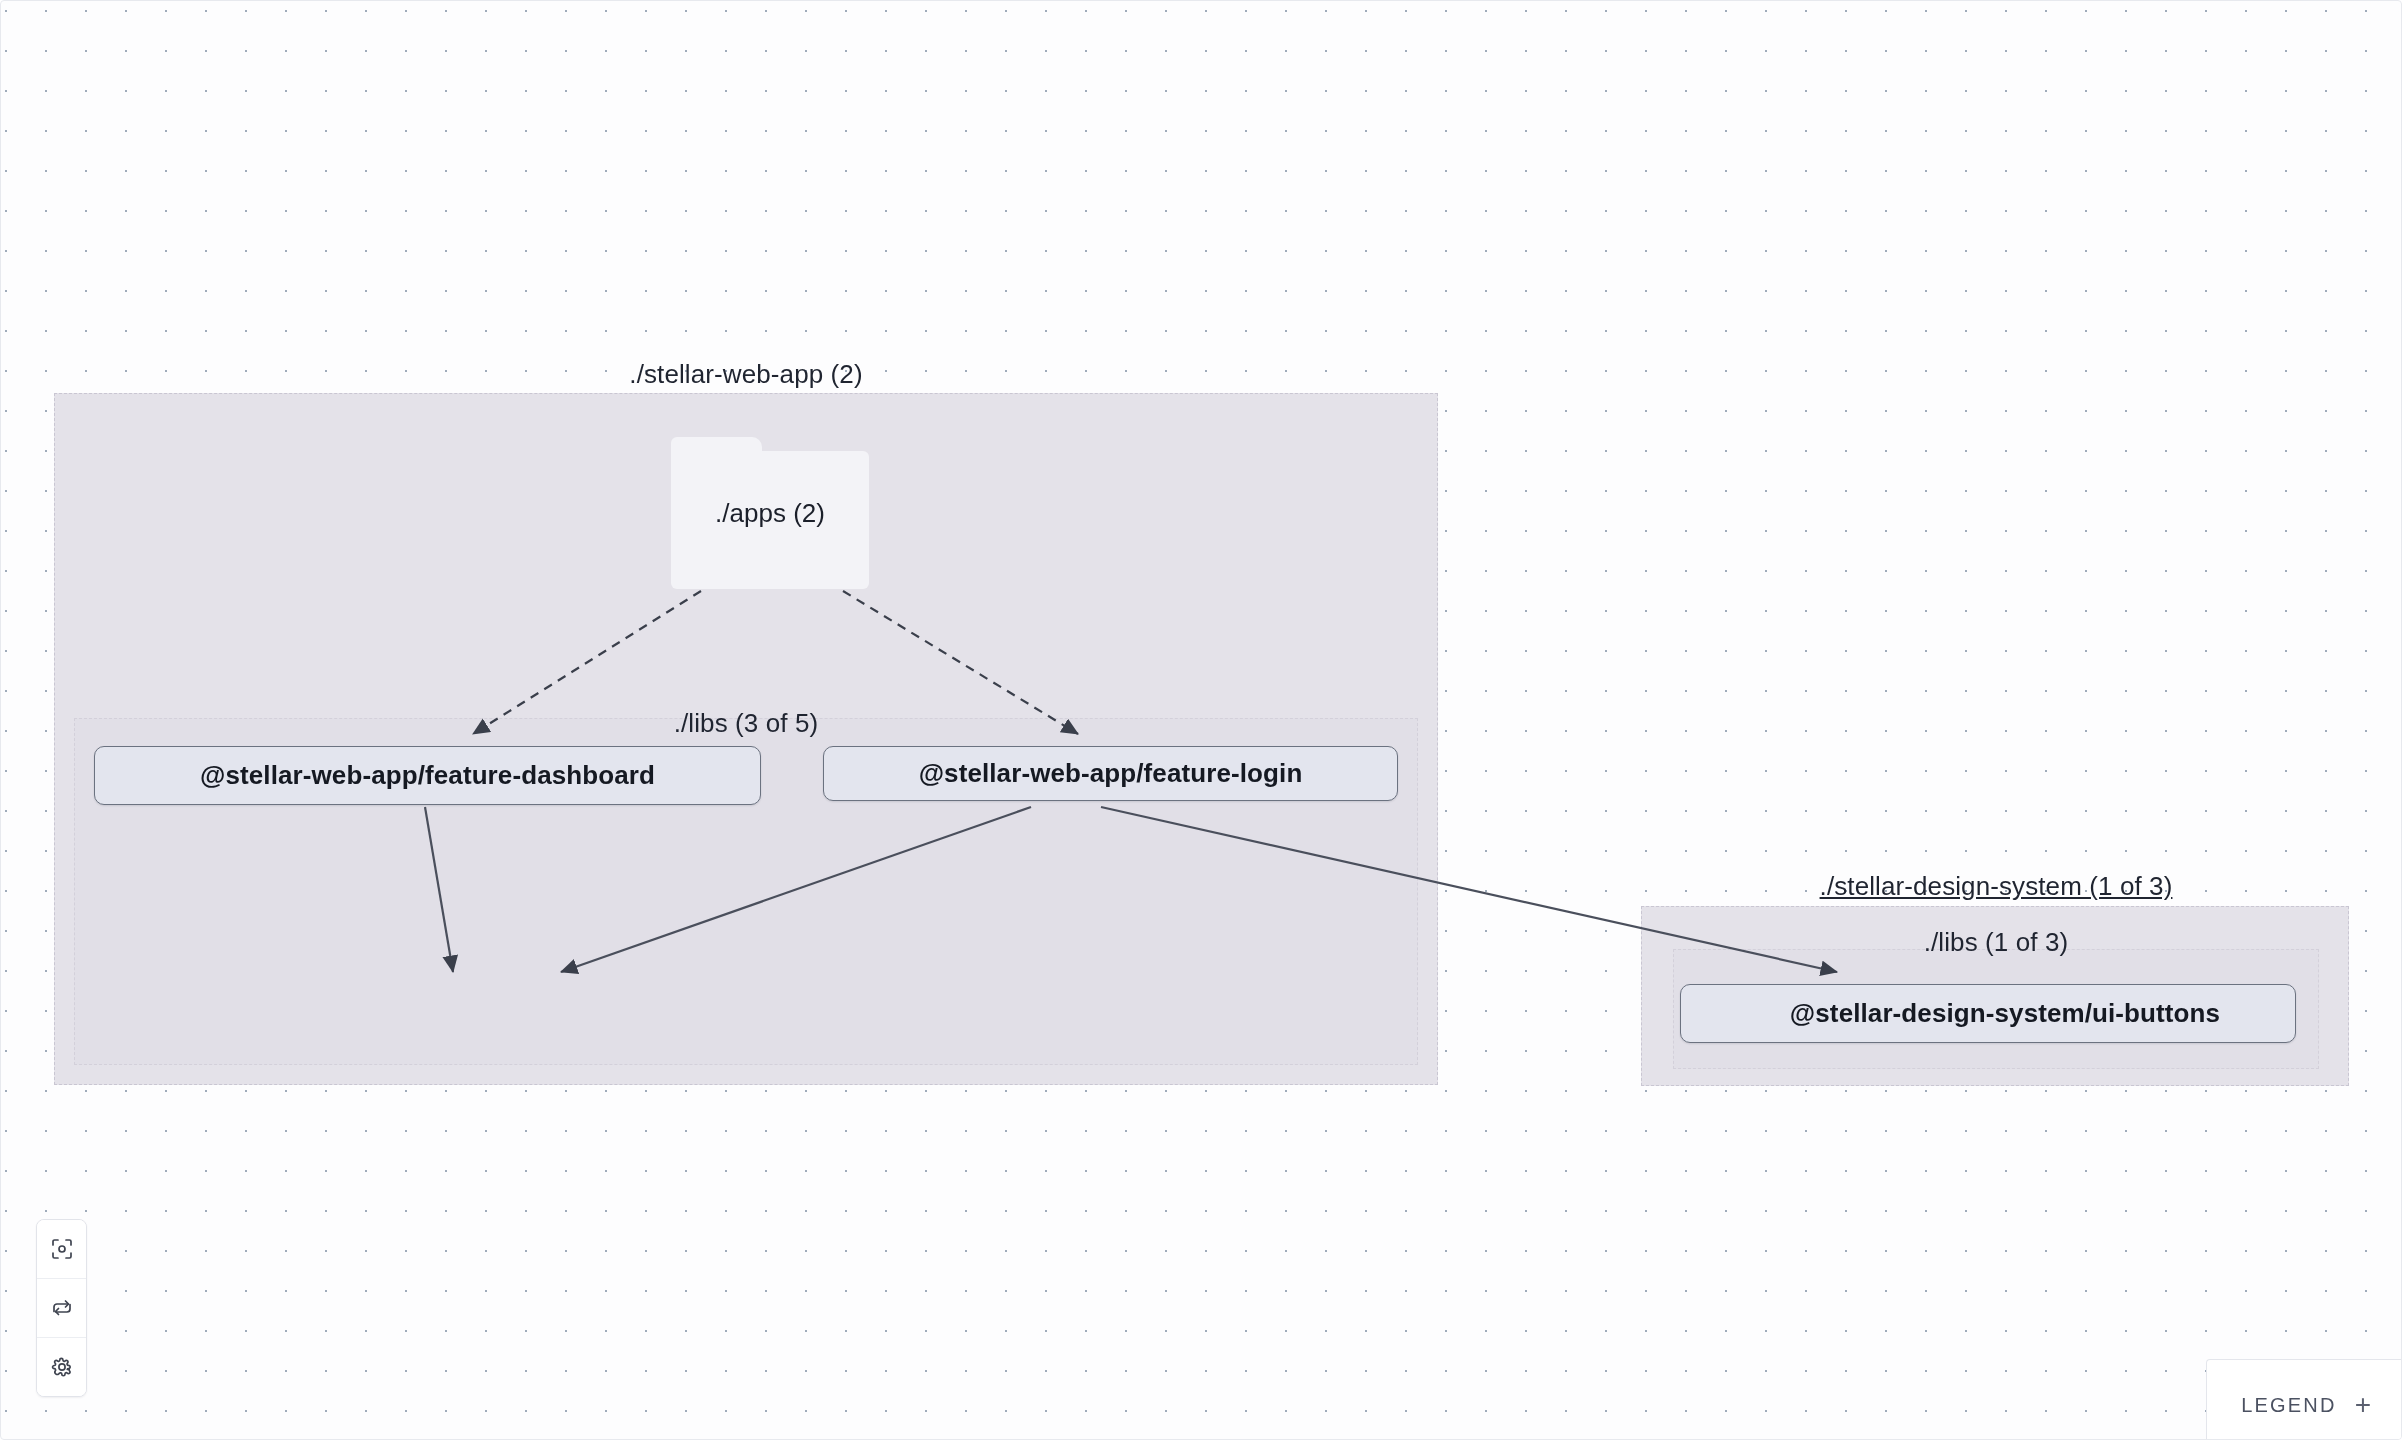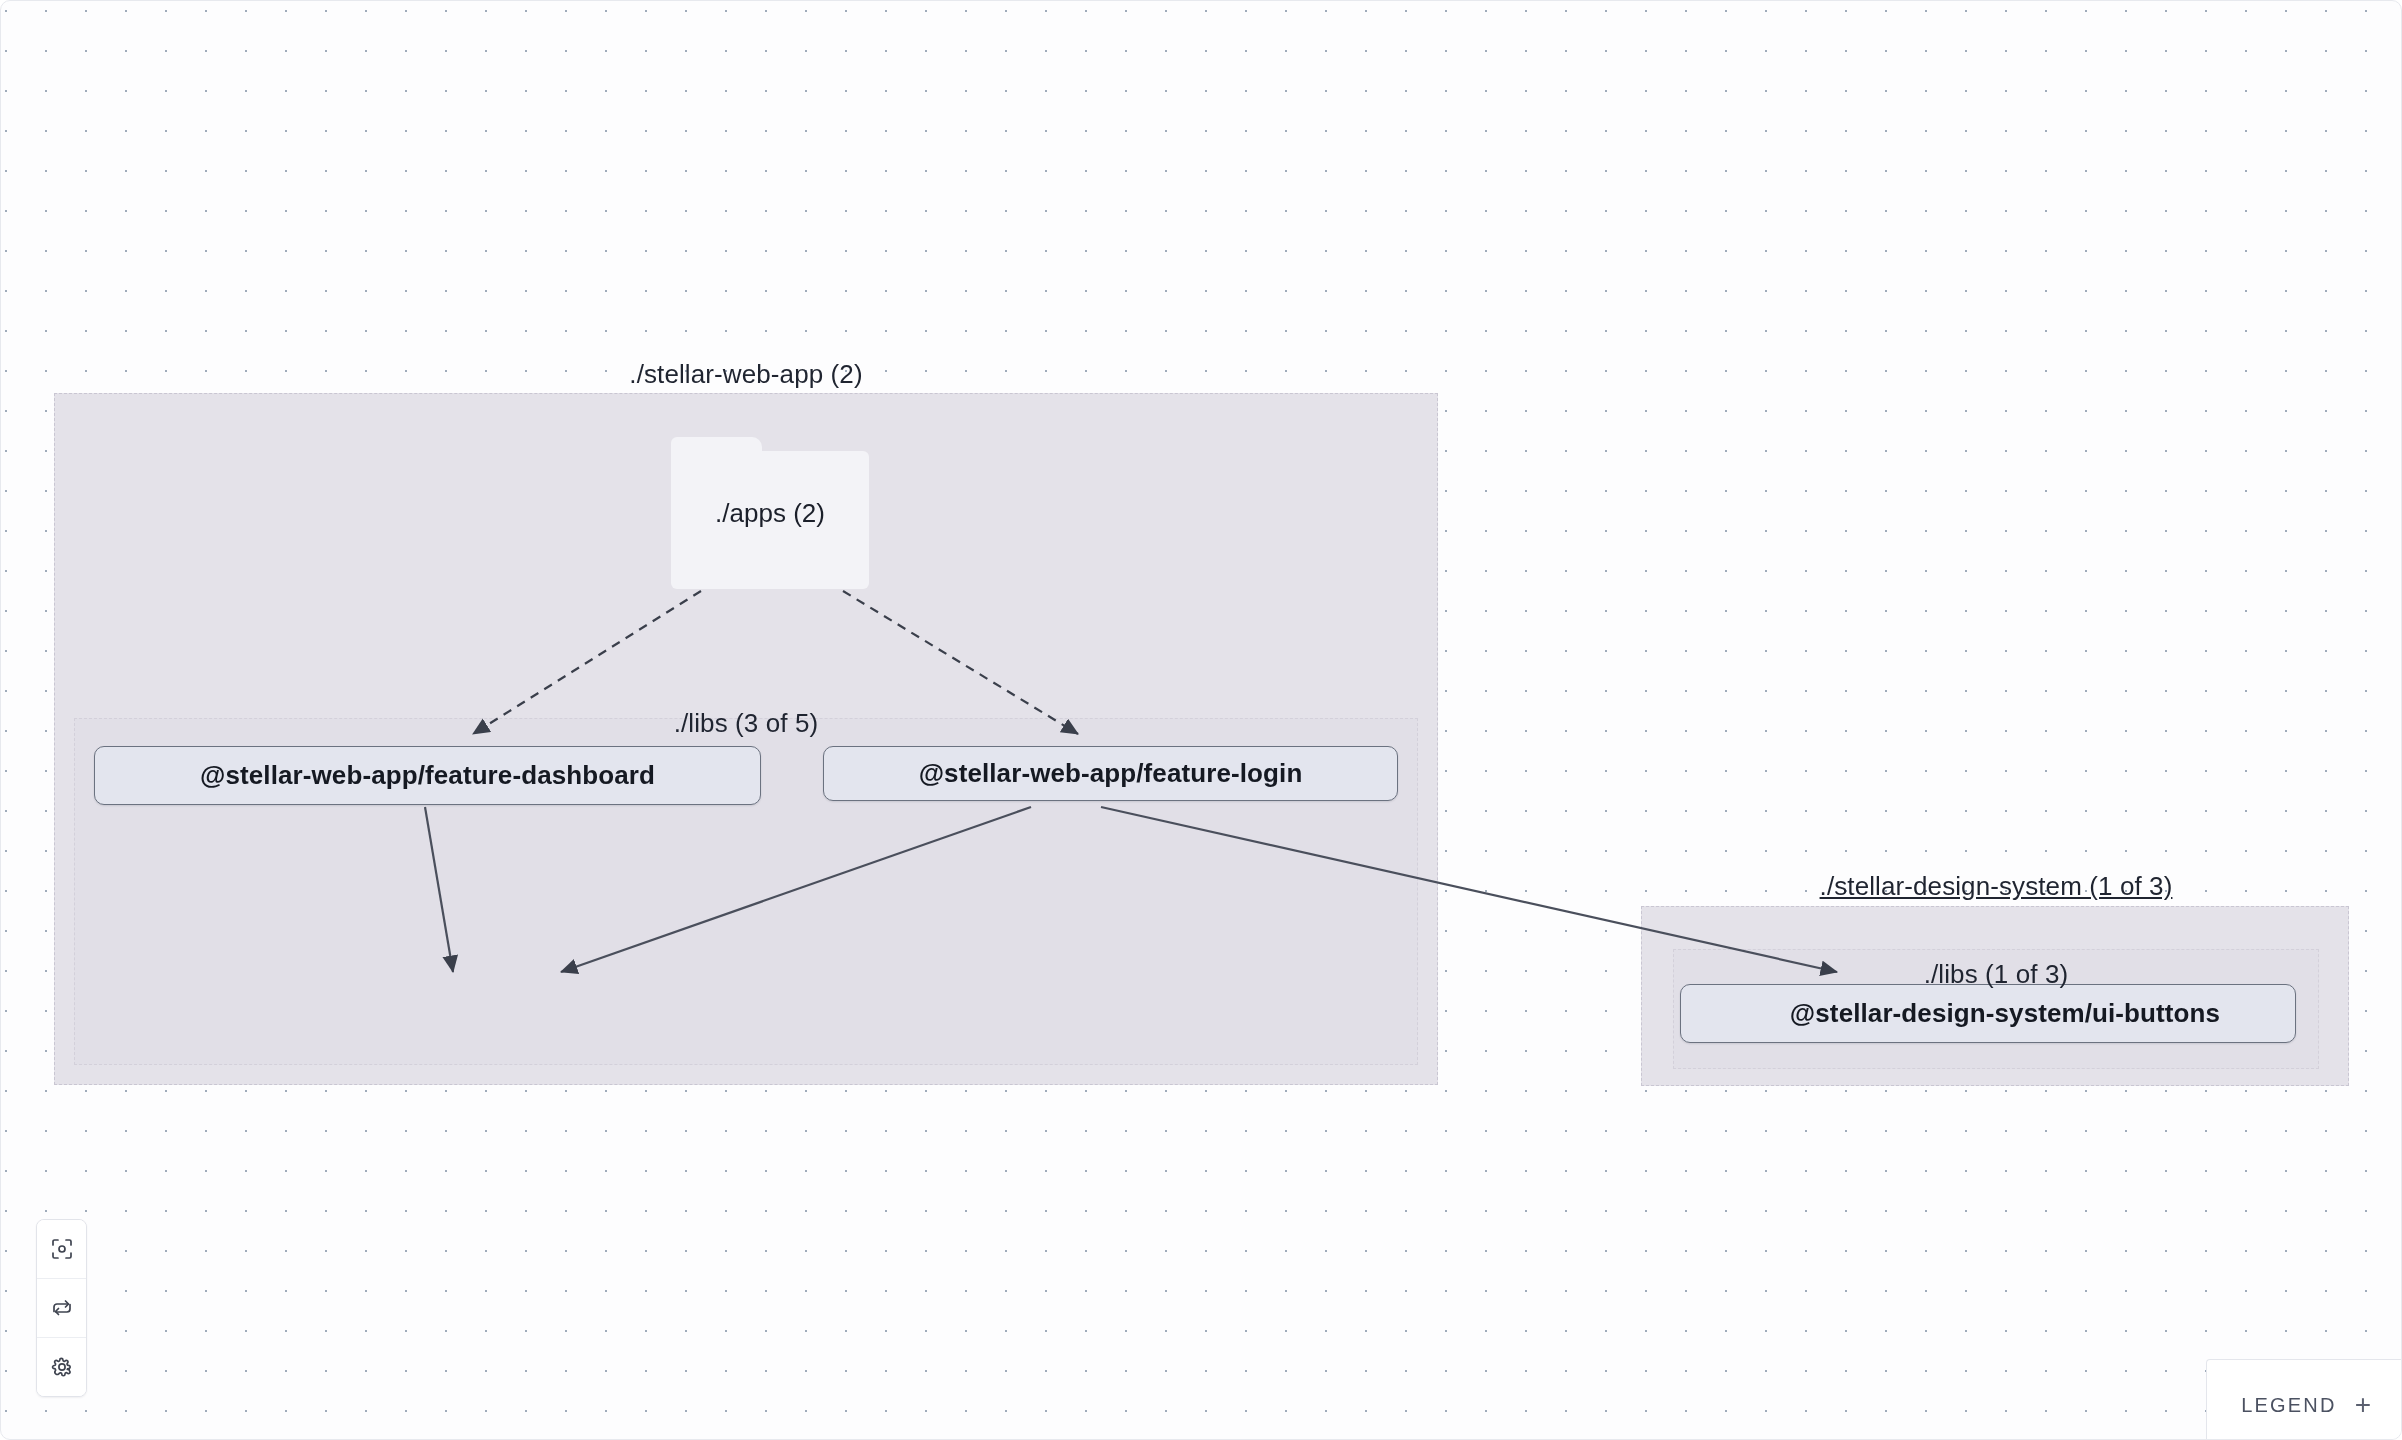--- a/index.html
+++ b/index.html
@@ -16,21 +16,21 @@
   #app {
     position: relative;
     width: 2402px;
     height: 1440px;
     box-sizing: border-box;
     background-color: #fdfdfe;
     background-image: radial-gradient(circle, #9fabba 1.3px, transparent 1.4px);
     background-size: 40px 40px;
     background-position: 25px 30px;
     border: 1px solid #e7e9ee;
-    border-radius: 10px;
+    border-radius: 4px;
     overflow: hidden;
   }
 
   
   #graph {
     position: absolute;
     inset: 0;
   }
 
   .edge-layer {
@@ -205,21 +205,21 @@
 
       <line x1="1100" y1="806" x2="1836" y2="971" stroke="#4a4f5c" stroke-width="2.2" marker-end="url(#arrow-solid)"></line>
     </svg>
 
     <div class="group-label" style="left:745px; top:358px;">./stellar-web-app (2)</div>
 
     <div class="group-label" style="left:745px; top:707px;">./libs (3 of 5)</div>
 
     <div class="group-label" style="left:1995px; top:870px;text-decoration:underline;">./stellar-design-system (1 of 3)</div>
 
-    <div class="group-label" style="left:1995px; top:926px;margin-top:32px;">./libs (1 of 3)</div>
+    <div class="group-label" style="left:1995px; top:926px;">./libs (1 of 3)</div>
 
     <div class="folder" style="left:670px; top:436px; width:198px; height:152px;">
       <div class="tab"></div>
       <div class="body"></div>
       <div class="folder-label">./apps (2)</div>
     </div>
 
     <div class="node" style="left:93px; top:745px; width:667px; height:59px;">
       <span class="node-label">@stellar-web-app/feature-dashboard</span>
     </div>

